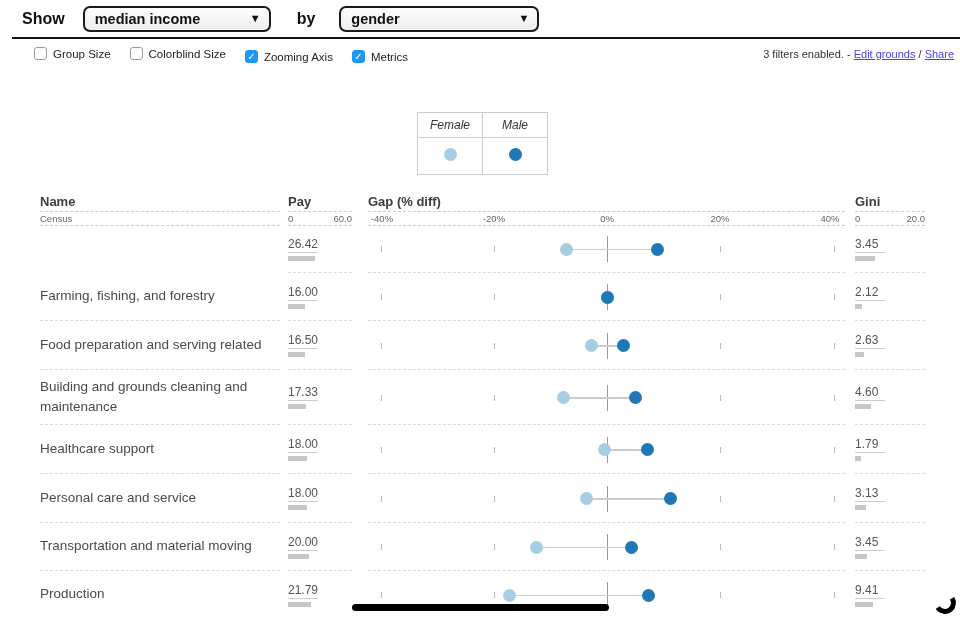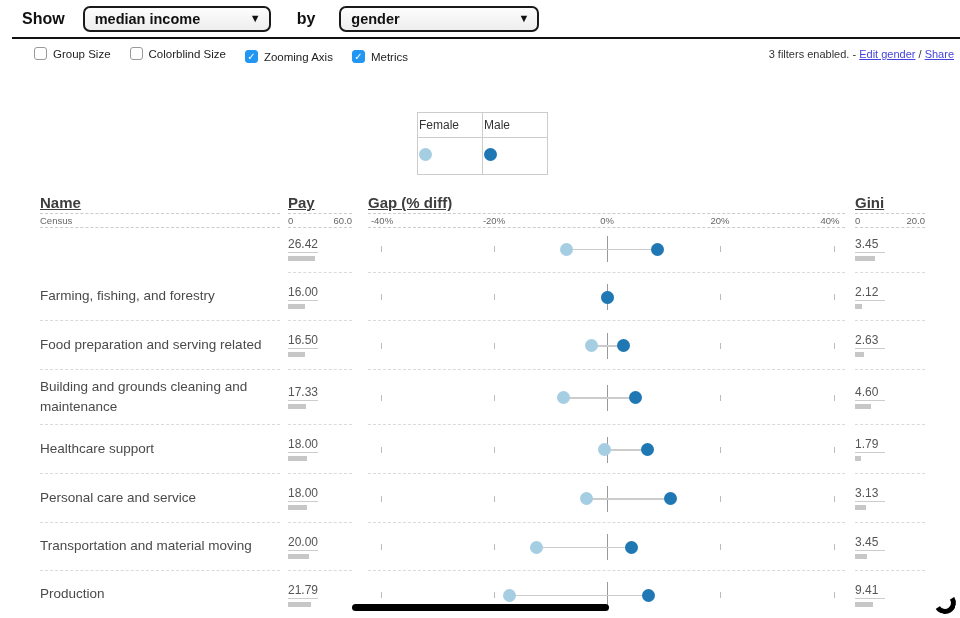--- a/index.html
+++ b/index.html
@@ -24,28 +24,28 @@
   .optgroup{display:inline-flex;align-items:center;margin-right:19px;cursor:default;}
   .cb{width:13px;height:13px;border:1px solid #9a9a9a;border-radius:3px;background:#fff;
     display:inline-block;margin-right:6px;box-sizing:border-box;
     font-size:10px;line-height:12px;text-align:center;color:#fff;font-weight:bold;}
   .cb.checked{background:#2196f3;border-color:#2196f3;}
   .filters{position:absolute;right:18px;top:9px;font-size:11px;color:#333;}
   .filters a{color:#4444dd;text-decoration:underline;cursor:pointer;}
 
   
   .legend{position:absolute;left:417px;top:112px;border-collapse:collapse;}
-  .legend td{border:1px solid #ccc;width:62px;}
+  .legend td{border:1px solid #ccc;width:62px;text-align:center;font-style:italic;}
   .legend .lab{font-size:12px;color:#333;height:22px;}
   .legend .dotcell{height:34px;}
   .ldot{display:inline-block;width:13px;height:13px;border-radius:50%;}
 
   
   .hcol{position:absolute;top:194px;}
-  .htitle{font-size:15px;font-weight:bold;color:#3d3d3d;padding-bottom:2px;border-bottom:1px dashed #ccc;text-decoration:underline;}
+  .htitle{font-size:13px;font-weight:bold;color:#3d3d3d;padding-bottom:2px;border-bottom:1px dashed #ccc;}
   .hsub{position:relative;font-size:9.5px;color:#666;height:12px;padding-top:1px;border-bottom:1px dashed #ccc;}
   .h-name{left:40px;width:240px;} .h-pay{left:288px;width:64px;}
   .h-gap{left:368px;width:477px;} .h-gini{left:855px;width:70px;}
   .minmax{display:flex;justify-content:space-between;}
   .gtick{position:absolute;top:1px;transform:translateX(-50%);white-space:nowrap;}
 
   
   .row{position:absolute;left:0;width:960px;}
   .cell{position:absolute;top:0;bottom:0;border-bottom:1px dashed #dadada;box-sizing:border-box;}
   .cell.name{left:40px;width:240px;display:flex;align-items:center;
@@ -100,21 +100,21 @@
           <span>Colorblind Size</span>
         </span><span class="optgroup">
           <span class="cb checked">✓</span>
           <span>Zooming Axis</span>
         </span><span class="optgroup">
           <span class="cb checked">✓</span>
           <span>Metrics</span>
         </span></span>
     <span class="filters">
       <span>3 filters enabled. -</span>
-      <a>Edit gender</a>
+      <a>Edit grounds</a>
       <span>/</span>
       <a>Share</a>
     </span>
   </div>
 
   <table class="legend">
     <tbody>
         <tr>
       <td class="lab">Female</td>
       <td class="lab">Male</td>

